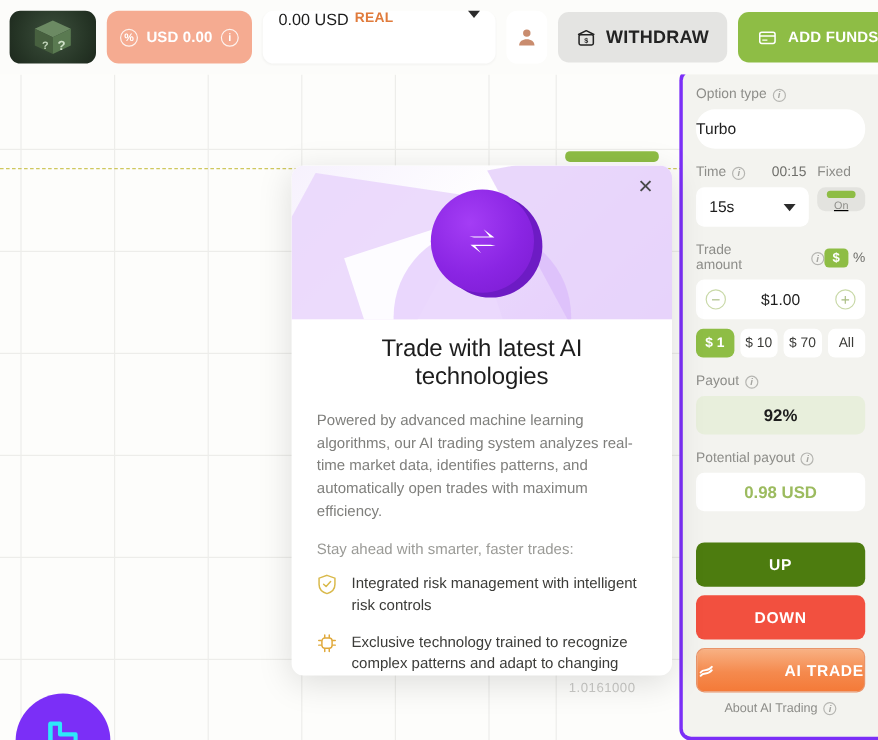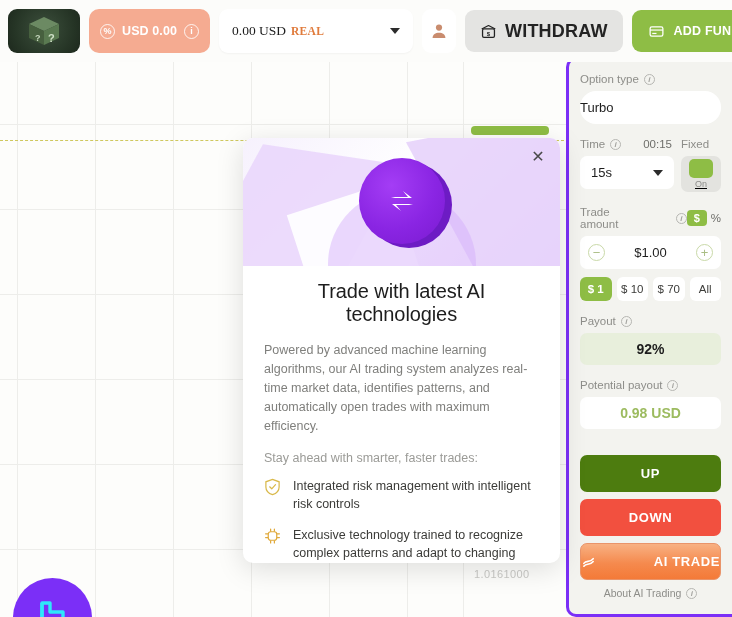--- a/index.html
+++ b/index.html
@@ -35,41 +35,40 @@
   .usd-pill .lbl { color: #fff; font-size: 12.5px; font-weight: 700; letter-spacing: .1px; white-space: nowrap; }
   .circ-ico {
     width: 15px; height: 15px; border-radius: 50%;
     border: 1.3px solid rgba(255,255,255,.85);
     display: flex; align-items: center; justify-content: center;
     color: #fff; font-size: 9px; font-weight: 700; flex: 0 0 auto;
   }
 
   .balance-select {
     height: 44px; width: 194px; border-radius: 9px; background: #fff;
-    display: flex; align-items: center; padding: 0 13px; gap: 5px;
+    display: flex; align-items: flex-start; padding: 0 13px; gap: 5px;
     flex: 0 0 auto; position: relative;
     box-shadow: 0 1px 2px rgba(0,0,0,.04);
-    font-family: Liberation Serif, serif;
   }
   .balance-select .amt { font-size: 13.5px; color: #1c1c1c; font-weight: 400; }
   .balance-select .real { font-size: 11.5px; color: #e07b3c; font-weight: 700; letter-spacing: .3px; }
   .caret { margin-left: auto; width: 0; height: 0;
     border-left: 5px solid transparent; border-right: 5px solid transparent;
     border-top: 6px solid #2b2b2b; }
 
   .avatar-btn {
     width: 34px; height: 44px; border-radius: 9px; background: #fff;
     display: flex; align-items: center; justify-content: center; flex: 0 0 auto;
   }
 
   .btn-withdraw {
     height: 42px; border-radius: 9px; background: #e4e4e2;
     display: flex; align-items: center; gap: 8px; padding: 0 15px; flex: 0 0 auto;
   }
-  .btn-withdraw .t { font-size: 18px; font-weight: 700; color: #232323; letter-spacing: .2px; }
+  .btn-withdraw .t { font-size: 15px; font-weight: 700; color: #232323; letter-spacing: .2px; }
 
   .btn-addfunds {
     height: 42px; border-radius: 9px; background: #8ebd45;
     display: flex; align-items: center; gap: 9px; padding: 0 16px; flex: 0 0 auto;
   }
   .btn-addfunds .t { font-size: 12.5px; font-weight: 700; color: #fff; letter-spacing: .2px; }
 
   
   .chart {
     position: absolute; top: 62px; left: 0; width: 574px; height: 555px;
@@ -123,23 +122,23 @@
   .time-fixed { font-size: 11.5px; color: #8d8d89; width: 40px; }
 
   .time-row { display: flex; align-items: flex-start; gap: 7px; }
   .time-select {
     flex: 1; background: #fff; border-radius: 7px; height: 33px;
     display: flex; align-items: center; padding: 0 11px;
     font-size: 13px; color: #1d1d1d; position: relative;
   }
   .time-select .caret { border-top-color: #2b2b2b; }
   .toggle-wrap {
-    width: 40px; height: 36px; background: #e3e3df; border-radius: 7px;
+    width: 40px; height: 20px; background: #e3e3df; border-radius: 7px;
     display: flex; flex-direction: column; align-items: center;
-    justify-content: flex-start; padding-top: 3px; flex: 0 0 auto; text-decoration: underline;
+    justify-content: center; padding-top: 3px; flex: 0 0 auto; text-decoration: underline;
   }
   .toggle-knob { width: 24px; height: 19px; border-radius: 5px; background: #8ebd45; }
   .toggle-on { font-size: 9px; color: #8d8d89; margin-top: 1px; }
 
   .amt-head { display: flex; align-items: center; margin-bottom: 6px; }
   .amt-head .lbl-row { margin-bottom: 0; gap: 32px; }
   .unit-toggle { margin-left: auto; display: flex; align-items: center; gap: 4px; }
   .unit-dollar {
     width: 20px; height: 16px; border-radius: 4px; background: #8ebd45;
     color: #fff; font-size: 11px; font-weight: 700;

